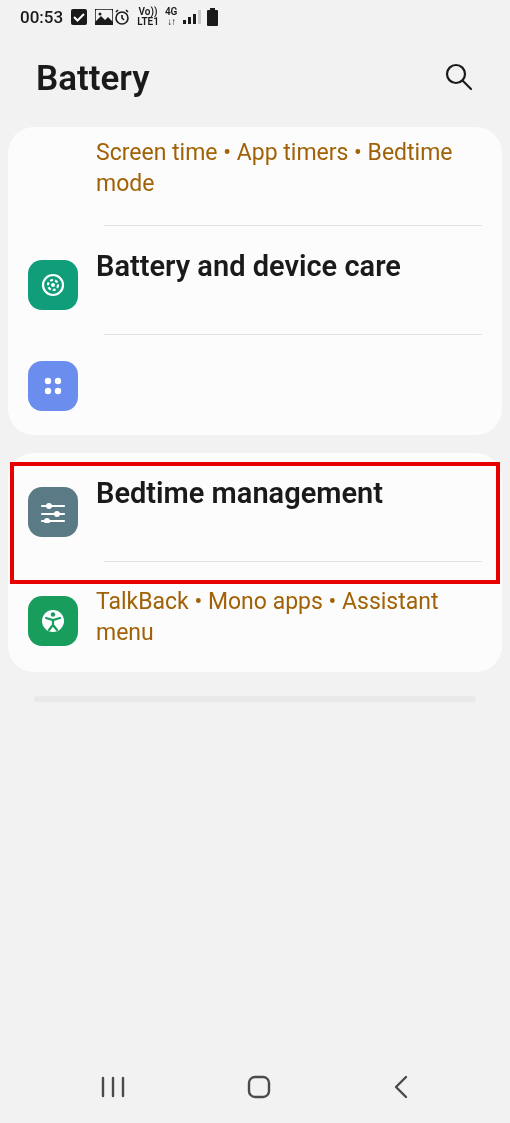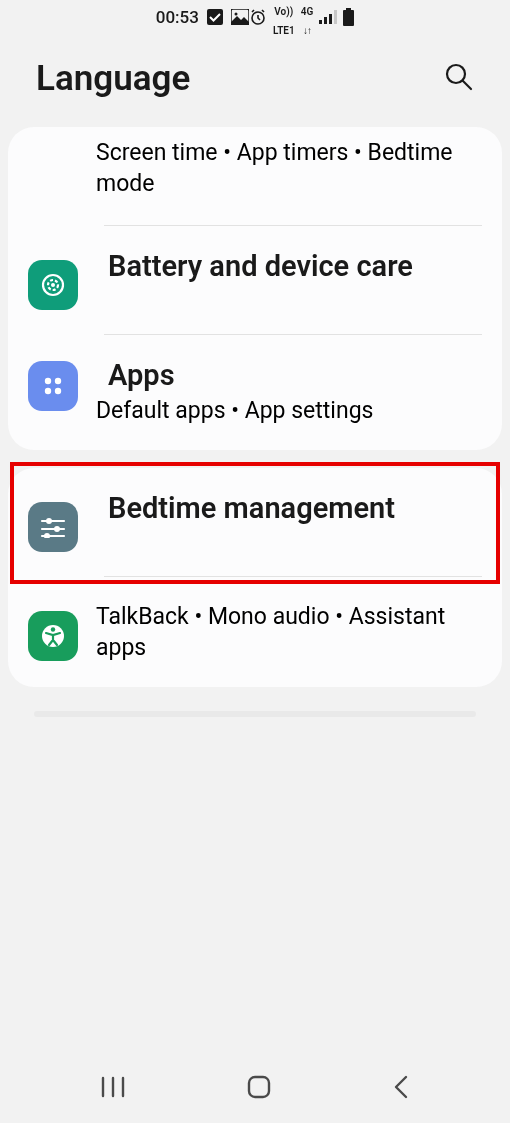--- a/index.html
+++ b/index.html
@@ -8,30 +8,30 @@
       height: 1123px;
       background: #f2f2f2;
       font-family: -apple-system, BlinkMacSystemFont, "Segoe UI", Roboto, sans-serif;
       overflow: hidden;
       position: relative;
     }
     .status-bar {
       height: 34px;
       display: flex;
       align-items: center;
-      justify-content: center;
-      padding: 0 4px;
+      justify-content: flex-start;
+      padding: 0 20px;
       font-size: 17px;
       font-weight: 500;
       color: #1a1a1a;
     }
     .status-left { display: flex; align-items: center; gap: 8px; }
     .status-right { display: flex; align-items: center; gap: 6px; }
     .status-right svg { display: block; }
-    .status-text { font-size: 10px; line-height: 1; margin-top: 9px; }
+    .status-text { font-size: 10px; line-height: 1; }
     .status-stack { display: flex; flex-direction: column; align-items: center; font-weight: 600; }
 
     .header {
       display: flex;
       align-items: center;
       justify-content: space-between;
       padding: 24px 36px 28px 36px;
     }
     .header-title {
       font-size: 35px;
@@ -83,25 +83,24 @@
       flex-shrink: 0;
       margin-top: 12px;
     }
     .item.partial .icon-wrap { visibility: hidden; margin-top: 0; }
     .item-text { flex: 1; min-width: 0; }
     .item-title {
       font-size: 29px;
       font-weight: 600;
       color: #1a1a1a;
       line-height: 1.25;
-      margin-left: 12px;
     }
     .item-sub {
       font-size: 23px;
-      color: #000000;
+      color: #a16207;
       line-height: 1.35;
       margin-top: 2px;
     }
 
     .scrollbar-hint {
       height: 6px;
       background: #e9e9e9;
       border-radius: 3px;
       margin: 24px 26px 0 26px;
     }
@@ -170,21 +169,21 @@
       <rect x="15" y="0" width="3" height="14" fill="#c8c8c8"></rect>
     </svg>
     <svg width="11" height="18" viewBox="0 0 11 18">
       <rect x="3" y="0" width="5" height="2" fill="#1a1a1a"></rect>
       <rect x="0" y="2" width="11" height="16" rx="1" fill="#1a1a1a"></rect>
     </svg>
   </div>
 </div>
 
 <div class="header">
-  <h1 class="header-title">Language</h1>
+  <h1 class="header-title">Battery</h1>
   <button class="search-btn">
     <svg width="30" height="30" viewBox="0 0 30 30">
       <circle cx="12" cy="12" r="9" fill="none" stroke="#1a1a1a" stroke-width="2.2"></circle>
       <line x1="19" y1="19" x2="27" y2="27" stroke="#1a1a1a" stroke-width="2.2" stroke-linecap="round"></line>
     </svg>
   </button>
 </div>
 
 <div class="content">
 
@@ -213,24 +212,20 @@
     <div class="divider"></div>
 
     <div class="item">
       <div class="icon-wrap" style="background:#6a8dee;margin-top:4px;">
         <svg width="24" height="24" viewBox="0 0 24 24">
           <circle cx="7" cy="7" r="3.2" fill="#fff"></circle>
           <circle cx="17" cy="7" r="3.2" fill="#fff"></circle>
           <circle cx="7" cy="17" r="3.2" fill="#fff"></circle>
           <circle cx="17" cy="17" r="3.2" fill="#fff"></circle>
         </svg>
-      </div>
-      <div class="item-text">
-        <div class="item-title">Apps</div>
-        <div class="item-sub">Default apps  •  App settings</div>
       </div>
     </div>
   </div>
 
   <div class="card">
 
     <div class="item">
       <div class="icon-wrap" style="background:#5a7a86">
         <svg width="26" height="22" viewBox="0 0 26 22">
           <line x1="2" y1="5" x2="24" y2="5" stroke="#fff" stroke-width="2.2" stroke-linecap="round"></line>
@@ -249,21 +244,21 @@
 
     <div class="item">
       <div class="icon-wrap" style="background:#189d5c">
         <svg width="26" height="26" viewBox="0 0 26 26">
           <circle cx="13" cy="13" r="11" fill="#fff"></circle>
           <circle cx="13" cy="6.5" r="2.2" fill="#189d5c"></circle>
           <path d="M6 10 L13 12 L20 10 M13 12 L13 17 M13 17 L9 22 M13 17 L17 22" stroke="#189d5c" stroke-width="2.2" stroke-linecap="round" fill="none"></path>
         </svg>
       </div>
       <div class="item-text">
-        <div class="item-sub">TalkBack  •  Mono audio  •  Assistant apps</div>
+        <div class="item-sub">TalkBack  •  Mono apps  •  Assistant menu</div>
       </div>
     </div>
   </div>
 
   <div class="scrollbar-hint"></div>
 </div>
 
 <div class="highlight-box"></div>
 
 <div class="nav-bar">

